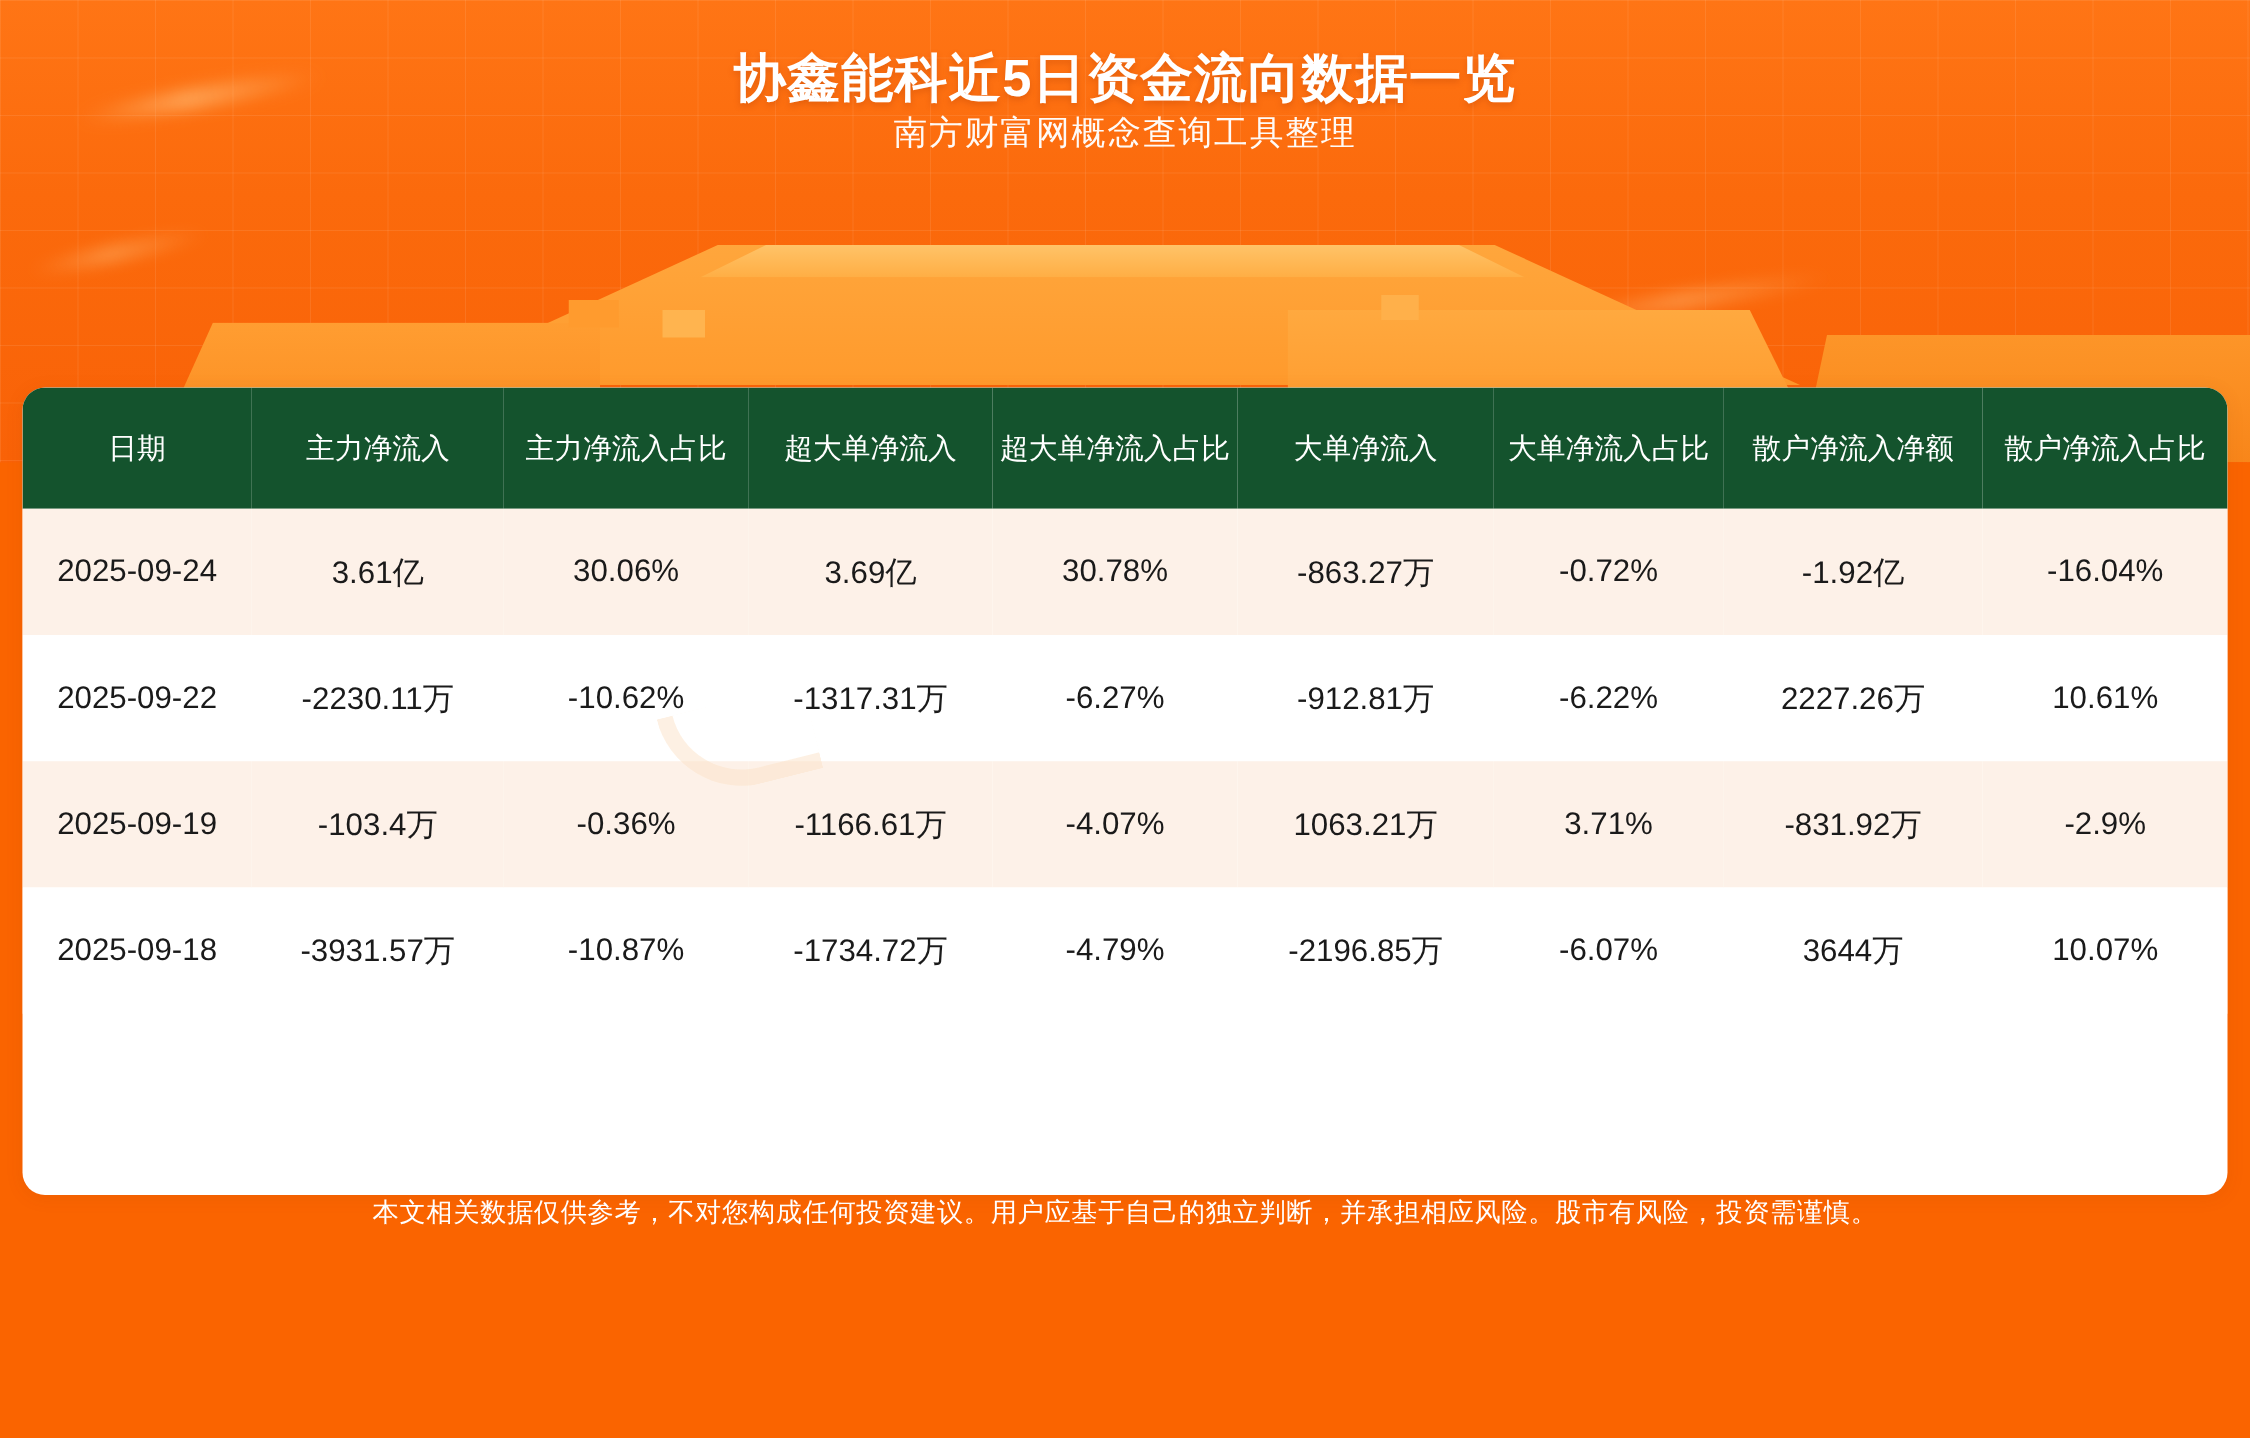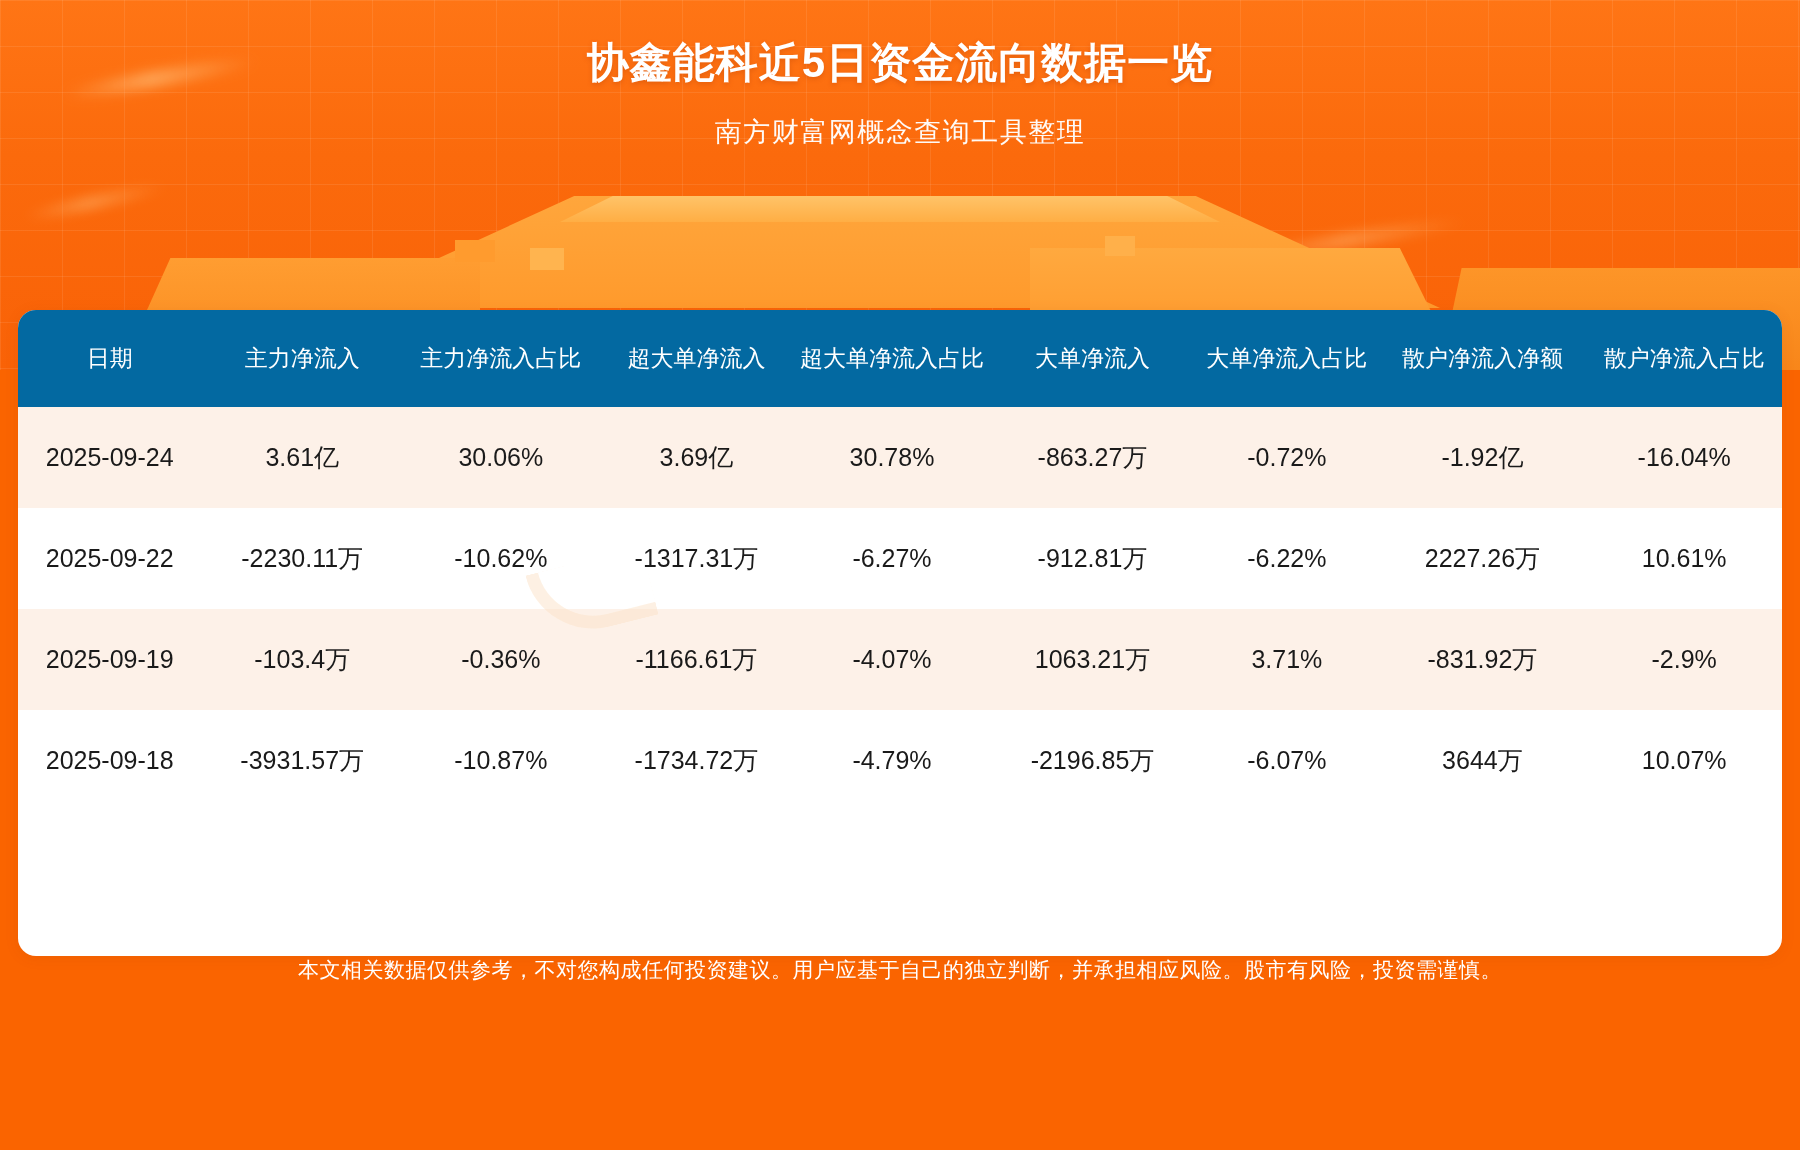--- a/index.html
+++ b/index.html
@@ -86,21 +86,20 @@
   }
   #page-title {
     font-size: 42px;
     font-weight: bold;
     color: #ffffff;
     letter-spacing: 1px;
     line-height: 1.18;
     text-shadow: 0 2px 5px rgba(160,50,0,0.28);
   }
   #page-subtitle {
-    margin-top: 26px;
     font-size: 27px;
     color: #ffffff;
     letter-spacing: 1.5px;
     opacity: .97;
   }
 
   
   #table-card {
     position: absolute;
     left: 18px;
@@ -112,21 +111,21 @@
     overflow: hidden;
     z-index: 8;
     box-shadow: 0 2px 14px rgba(150,60,0,0.10);
   }
   table {
     width: 100%;
     border-collapse: collapse;
     table-layout: fixed;
   }
   thead tr {
-    background: #0369a1;
+    background: #14532d;
   }
   thead th {
     color: #ffffff;
     font-size: 23px;
     font-weight: normal;
     text-align: center;
     padding: 18px 4px;
     height: 97px;
     vertical-align: middle;
     line-height: 1.28;

